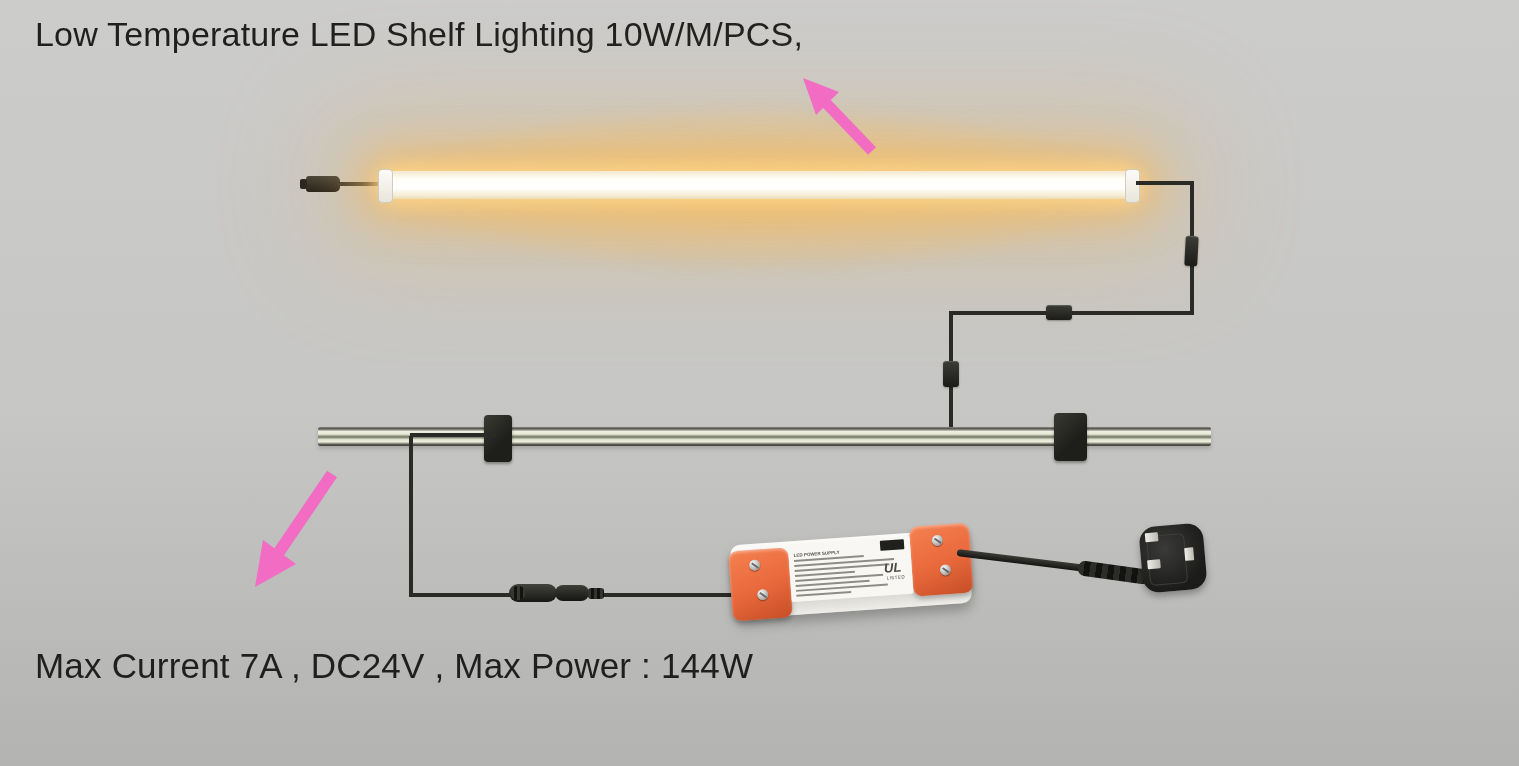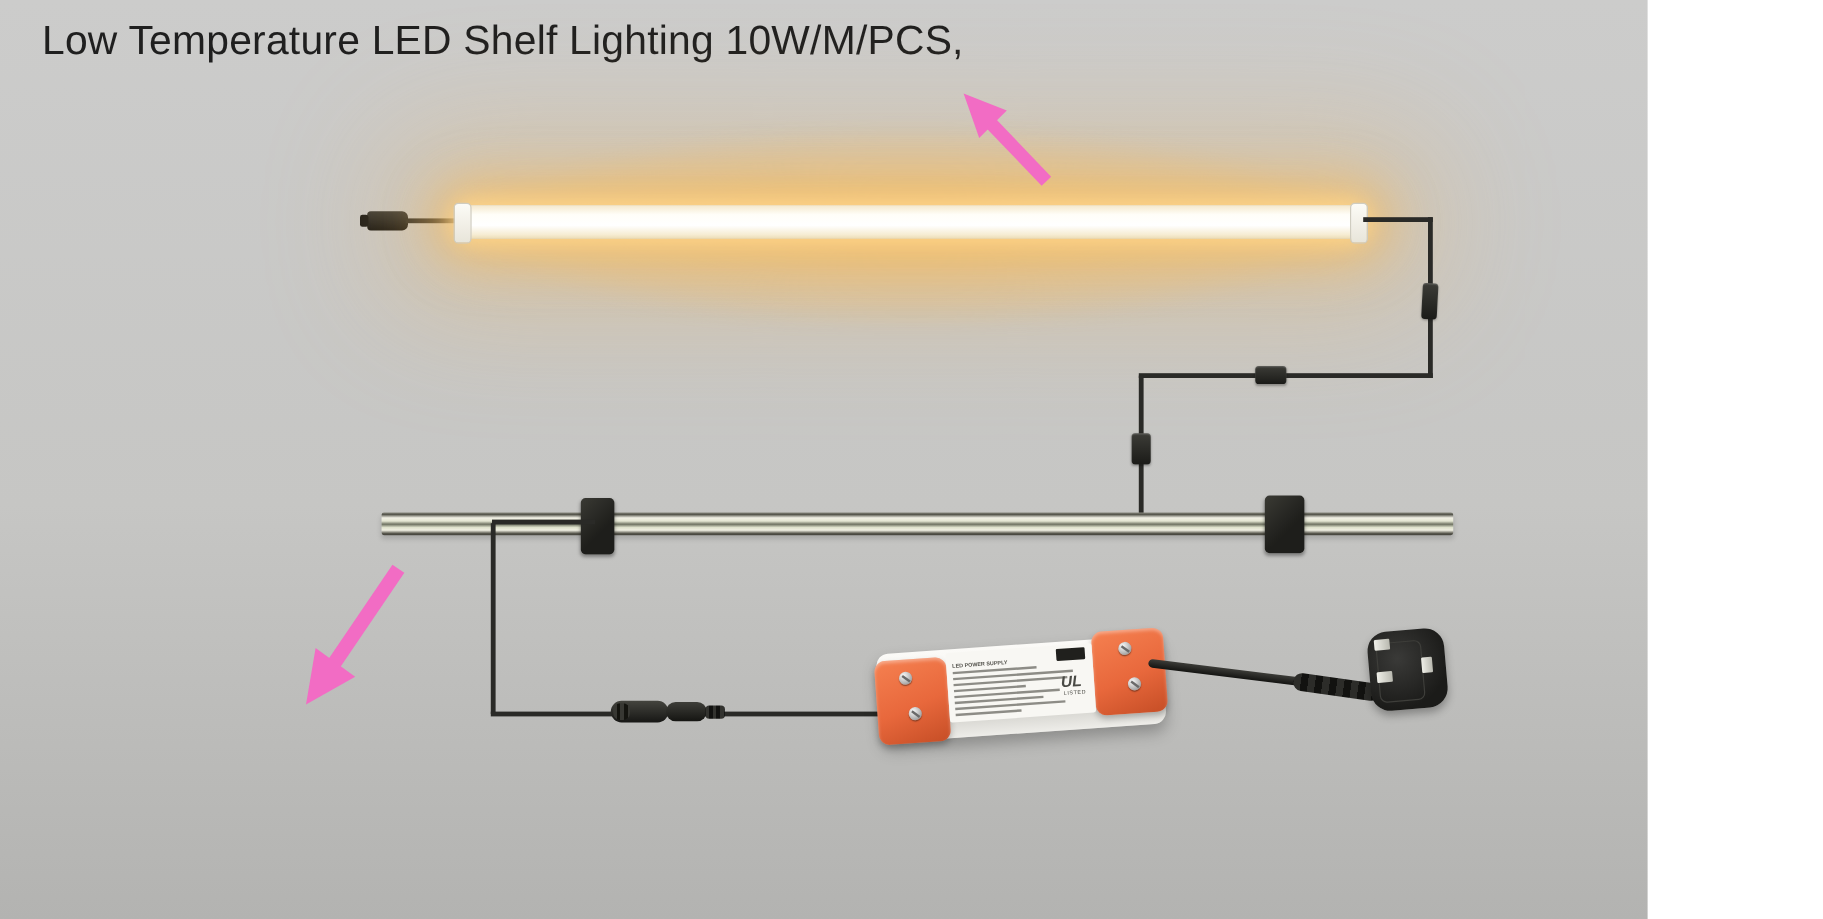--- a/index.html
+++ b/index.html
@@ -1,17 +1,17 @@
 <!DOCTYPE html>
 <html style="--background-top: #cccccb; --background-bottom: #b3b3b1; --text: #1f1f1f; --arrow-pink: #f26cc4; --wire: #2a2a27; --psu-orange: #e8683c; --led-glow: #f3bc6e; --track-silver: #d7dac6; --plug-black: #1d1d1b;"><head>
 <meta charset="utf-8">
 <style>
   html,body{margin:0;padding:0;}
   .canvas{
-    position:relative; width:1373px; height:766px; overflow:hidden;
+    position:relative; width:1519px; height:766px; overflow:hidden;
     background:linear-gradient(180deg, var(--background-top,#cccccb) 0%, #c6c6c4 55%, var(--background-bottom,#b3b3b1) 100%);
     font-family:"Liberation Sans", sans-serif;
   }
   
   .header{position:absolute; left:35px; top:13px; font-size:34px; line-height:43px; color:var(--text,#1f1f1f); letter-spacing:0.2px;}
   .footer{position:absolute; left:35px; top:646px; font-size:35px; color:var(--text,#1f1f1f); letter-spacing:0.2px;}
   
   .glow-ambient{position:absolute; left:270px; top:55px; width:980px; height:290px; pointer-events:none;
     background:radial-gradient(ellipse 52% 40% at 50% 46%, rgba(246,190,100,0.55), rgba(246,190,100,0.20) 58%, rgba(246,190,100,0) 74%);
     filter:blur(6px);}
@@ -165,14 +165,15 @@
     <g>
       <line x1="826" y1="103" x2="872" y2="151" stroke-width="11" style="stroke:var(--arrow-pink,#f26cc4)"></line>
       <polygon points="803,78 839,92 816,115" style="fill:var(--arrow-pink,#f26cc4)"></polygon>
     </g>
     <g>
       <line x1="277" y1="555" x2="332" y2="474" stroke-width="12" style="stroke:var(--arrow-pink,#f26cc4)"></line>
       <polygon points="255,587 263,540 296,564" style="fill:var(--arrow-pink,#f26cc4)"></polygon>
     </g>
   </svg>
 
+  <div class="footer">Max Current 7A , DC24V , Max Power : 144W</div>
 
 </div>
 
 </body></html>

